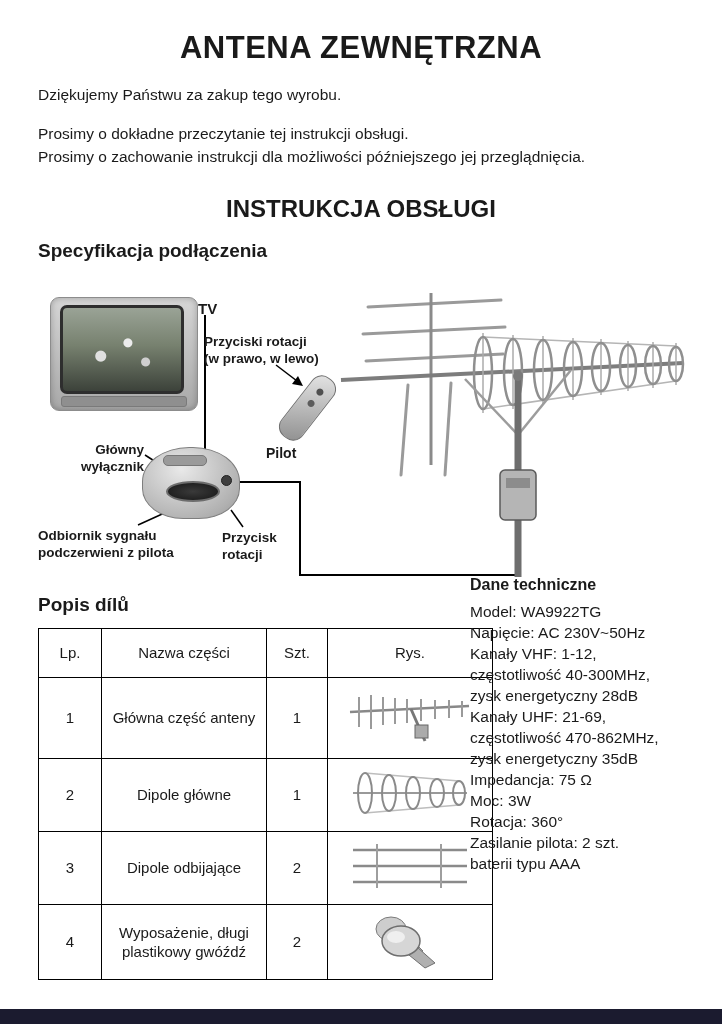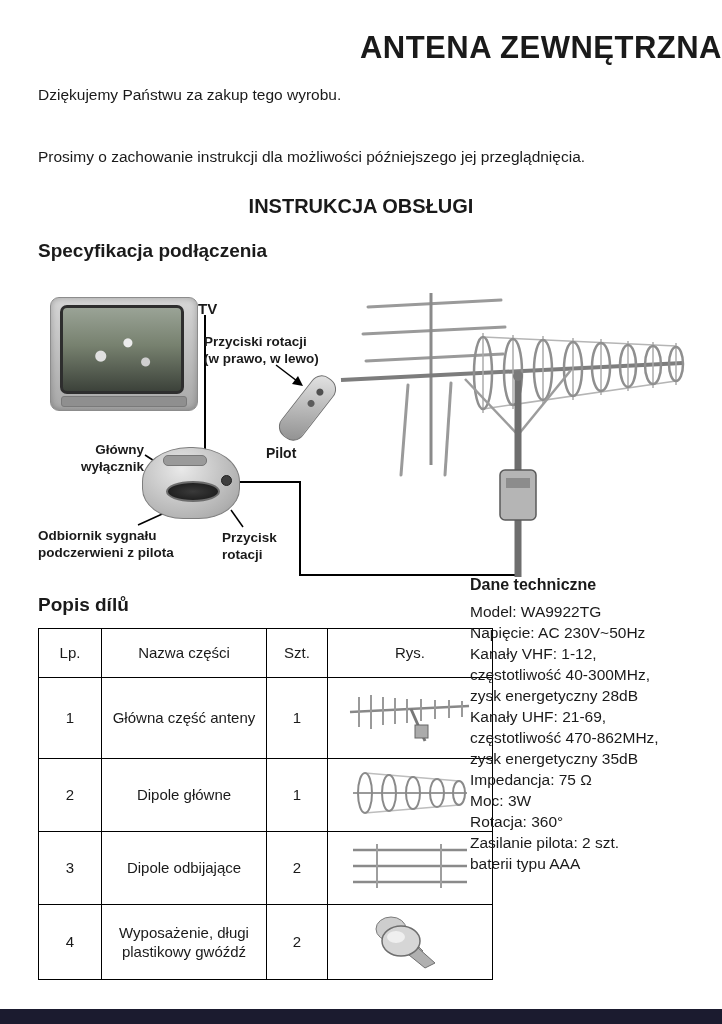--- a/index.html
+++ b/index.html
@@ -1,22 +1,22 @@
 <!DOCTYPE html>
 <html><head>
 <meta charset="utf-8">
 <style>
   html,body{margin:0;padding:0;background:#ffffff;}
   .page{position:relative;width:722px;height:1024px;background:#ffffff;font-family:"Liberation Sans",sans-serif;color:#1a1a1a;overflow:hidden;}
-  .title{position:absolute;top:30px;left:0;right:0;text-align:right;font-size:31px;font-weight:700;letter-spacing:.5px;margin:0;}
+  .title{position:absolute;top:30px;left:0;right:0;text-align:center;font-size:31px;font-weight:700;letter-spacing:.5px;margin:0;}
   .intro{position:absolute;left:38px;margin:0;font-size:15.5px;line-height:23px;}
   .intro-1{top:83px;}
   .intro-2{top:122px;}
   .intro-3{top:145px;}
-  .section-title{position:absolute;top:195px;left:0;right:0;text-align:center;font-size:20px;font-weight:700;margin:0;}
+  .section-title{position:absolute;top:195px;left:0;right:0;text-align:center;font-size:24px;font-weight:700;margin:0;}
   .sub-heading{position:absolute;left:38px;font-size:19px;font-weight:700;margin:0;}
   .spec-heading{top:240px;}
   .parts-heading{top:594px;}
 
   
   .diagram{position:absolute;top:285px;left:38px;width:660px;height:318px;}
   .lines{position:absolute;left:0;top:0;}
   .lbl{position:absolute;font-weight:700;font-size:13.5px;line-height:1.28;}
   .pre{white-space:pre-line;}
   .lbl-tv{left:160px;top:14px;font-size:15px;}
@@ -66,20 +66,21 @@
 
   .footer-bar{position:absolute;left:0;right:0;bottom:0;height:15px;background:#1b1b2f;}
 </style>
 </head>
 <body>
 
 <div class="page">
 
   <h1 class="title">ANTENA ZEWNĘTRZNA</h1>
   <p class="intro intro-1">Dziękujemy Państwu za zakup tego wyrobu.</p>
+  <p class="intro intro-2">Prosimy o dokładne przeczytanie tej instrukcji obsługi.</p>
   <p class="intro intro-3">Prosimy o zachowanie instrukcji dla możliwości późniejszego jej przeglądnięcia.</p>
 
   <h2 class="section-title">INSTRUKCJA OBSŁUGI</h2>
   <h3 class="sub-heading spec-heading">Specyfikacja podłączenia</h3>
 
   <div class="diagram">
 
     <svg class="lines" width="660" height="318" viewBox="0 0 660 318">
       <polyline points="167,30 167,166" fill="none" stroke="#000" stroke-width="2"></polyline>
       <polyline points="199,197 262,197 262,290 478,290" fill="none" stroke="#000" stroke-width="2"></polyline>

